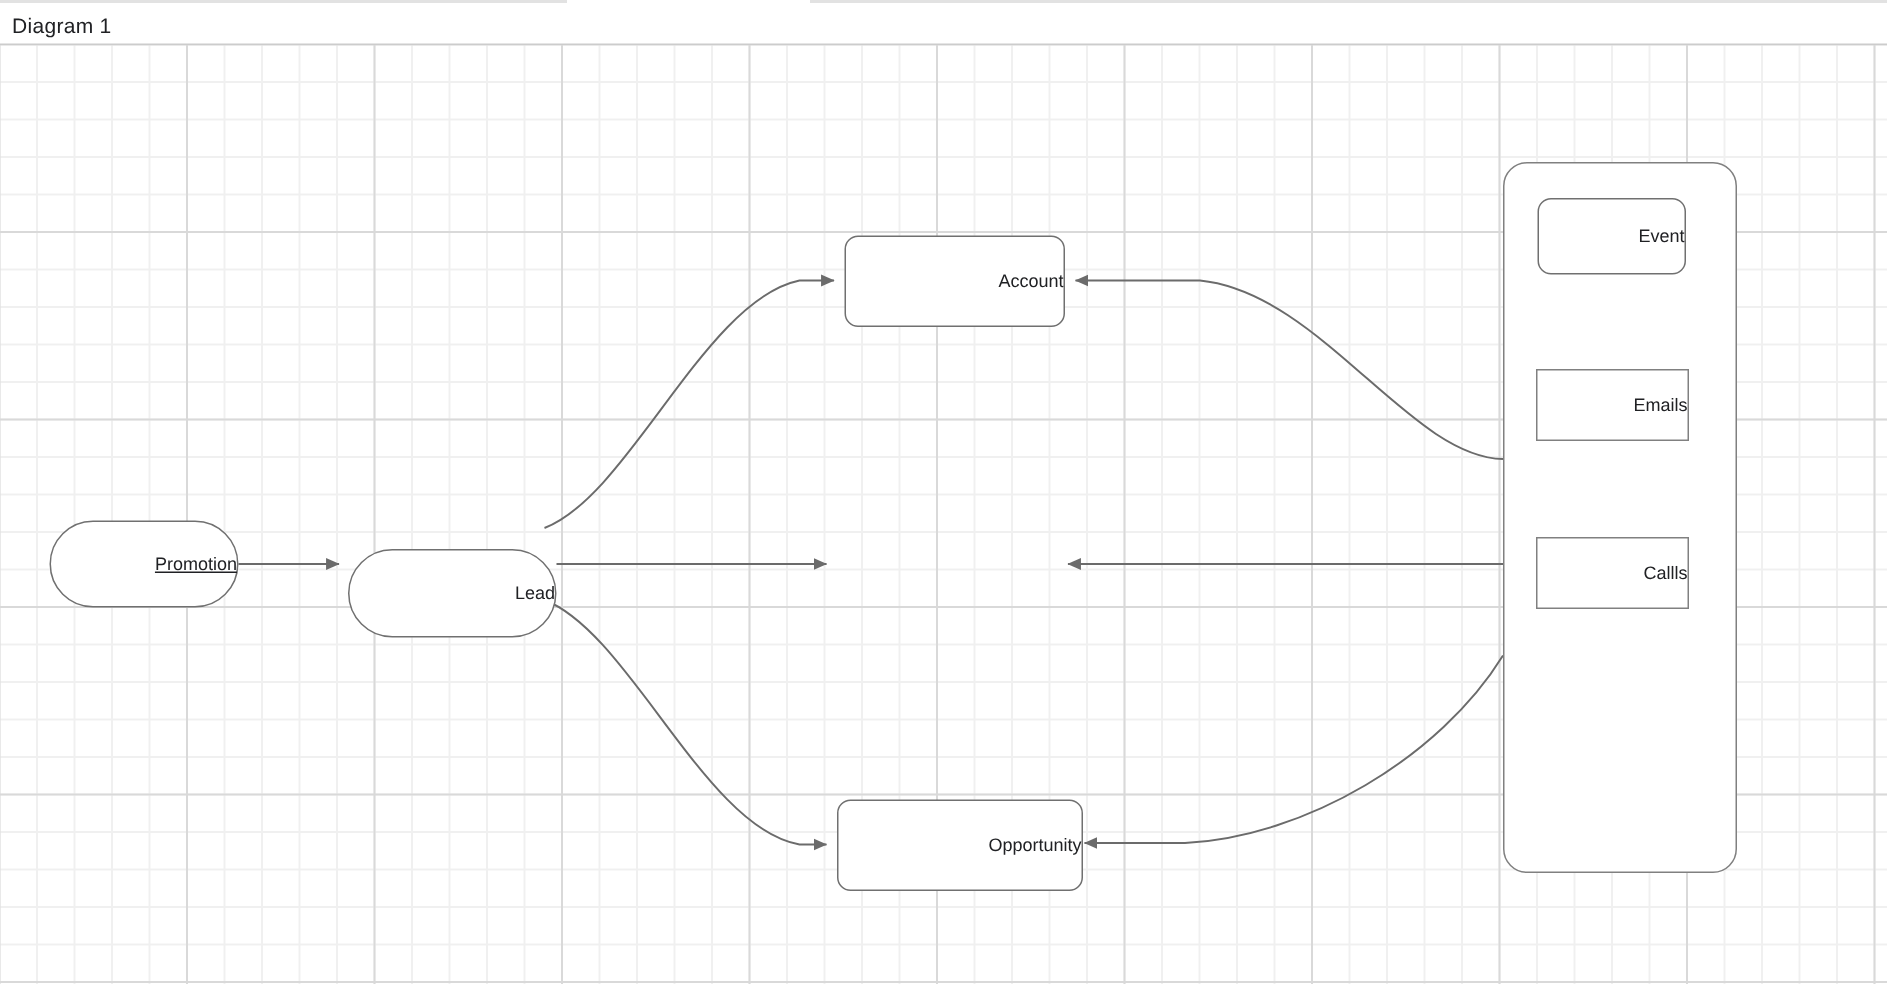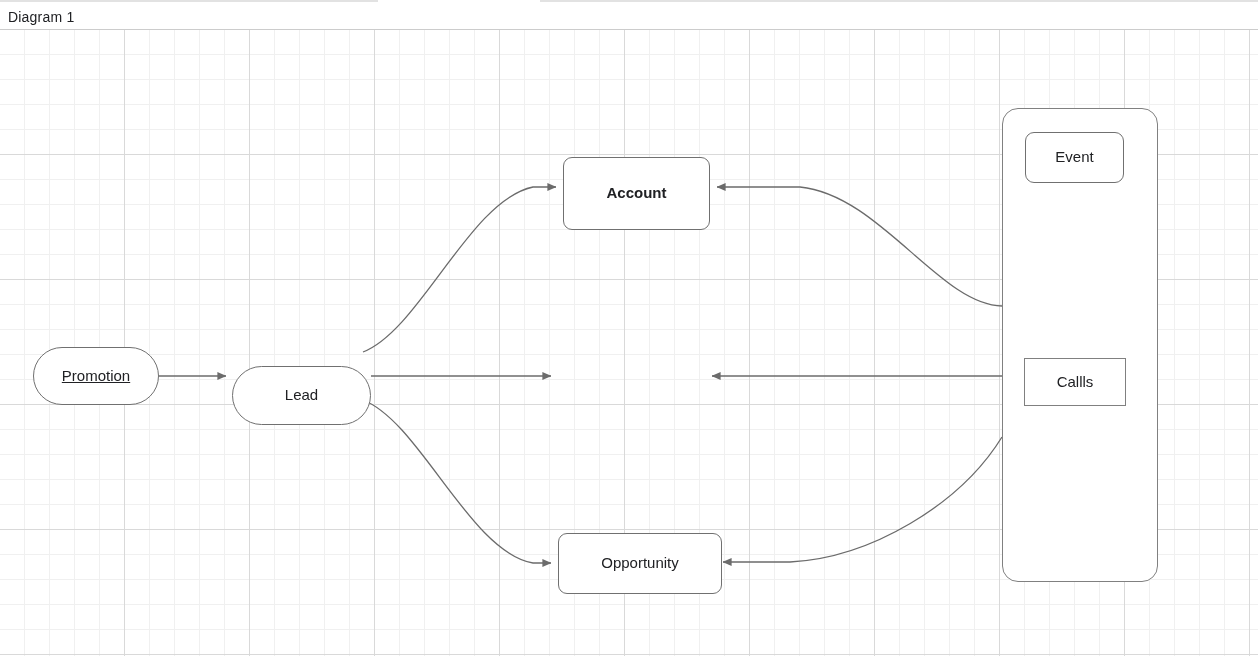--- a/index.html
+++ b/index.html
@@ -78,23 +78,23 @@
   }
 
   
   .node {
     position: absolute;
     background: #ffffff;
     border: 1px solid #808080;
     box-sizing: border-box;
     display: flex;
     align-items: center;
-    justify-content: center;
+    justify-content: flex-end;
     text-align: center;
-    font-size: 15px;
+    font-size: 12px;
     color: #202124;
     line-height: 1.25;
   }
   .node.pill     { border-radius: 30px; border-color: #707070; }
   .node.rounded  { border-radius: 9px;  border-color: #707070; }
   .node.sharp    { border-radius: 0px;  border-color: #808080; }
 
   
   .group-container {
     position: absolute;
@@ -144,34 +144,37 @@
   </svg>
 
   <div class="node pill" style="left:33px; top:347px; width:126px; height:58px;text-decoration:underline;">
     <span>Promotion</span>
   </div>
 
   <div class="node pill" style="left:232px; top:366px; width:139px; height:59px;">
     <span>Lead</span>
   </div>
 
-  <div class="node rounded" style="left:563px; top:157px; width:147px; height:73px;font-weight:bold;">
+  <div class="node rounded" style="left:563px; top:157px; width:147px; height:61px;">
     <span>Account</span>
   </div>
 
 
   <div class="node rounded" style="left:558px; top:533px; width:164px; height:61px;">
     <span>Opportunity</span>
   </div>
 
   <div class="group-container" style="left:1002px; top:108px; width:156px; height:474px;"></div>
 
   <div class="node rounded" style="left:1025px; top:132px; width:99px; height:51px;">
     <span>Event</span>
   </div>
 
+  <div class="node sharp" style="left:1024px; top:246px; width:102px; height:48px;">
+    <span>Emails</span>
+  </div>
 
   <div class="node sharp" style="left:1024px; top:358px; width:102px; height:48px;">
     <span>Callls</span>
   </div>
 
 
 </div>
 
 </body></html>

